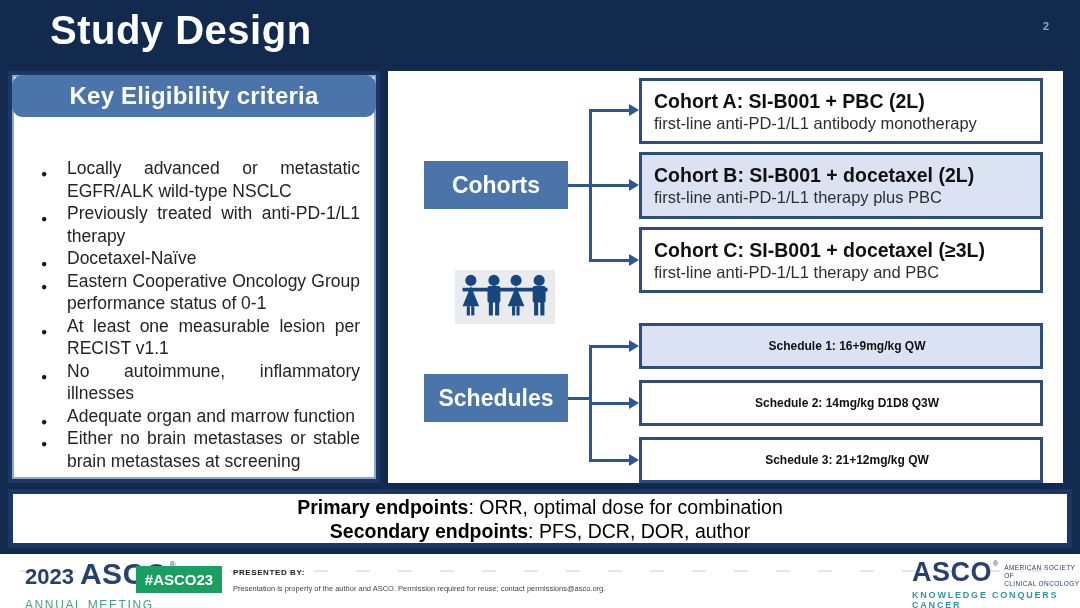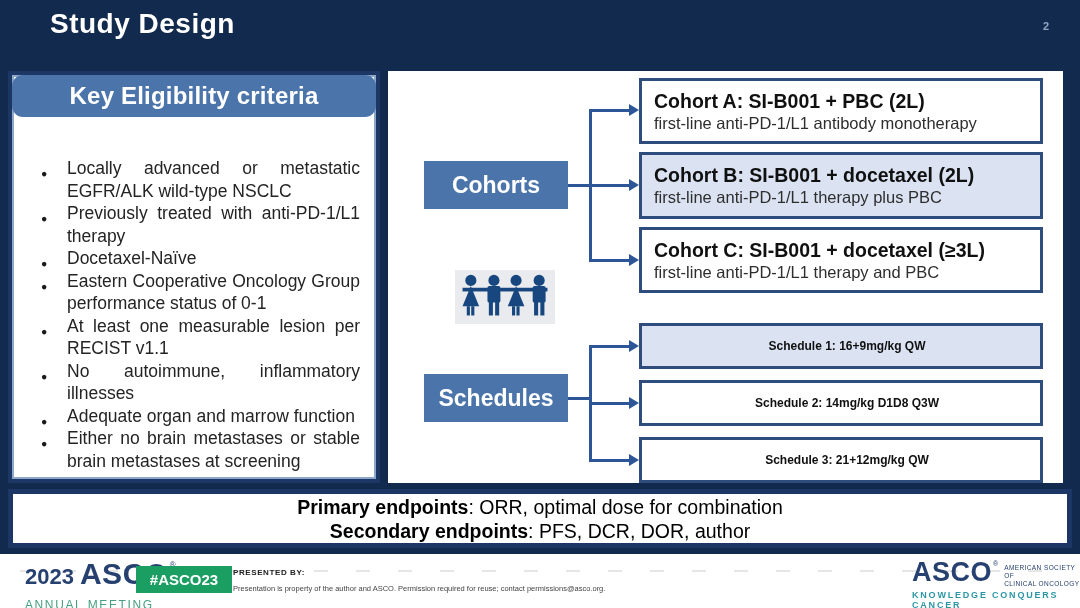--- a/index.html
+++ b/index.html
@@ -1,21 +1,21 @@
 <!DOCTYPE html>
 <html><head>
 <meta charset="utf-8">
 <style>
   * { margin:0; padding:0; box-sizing:border-box; }
   html,body { width:1080px; height:608px; }
   body { font-family:"Liberation Sans", sans-serif; background:#ffffff; }
   .slide { position:relative; width:1080px; height:608px; overflow:hidden; background:#ffffff; }
   .navy-bg { position:absolute; left:0; top:0; width:1080px; height:554px; background:#122a4e; }
 
-  .title { position:absolute; left:50px; top:8px; color:#ffffff; font-size:28px; font-weight:bold; letter-spacing:.5px;text-align:right; }
+  .title { position:absolute; left:50px; top:8px; color:#ffffff; font-size:40px; font-weight:bold; letter-spacing:.5px;text-align:right; }
   .page-num { position:absolute; left:1043px; top:20px; color:#93a5c4; font-size:11px; font-weight:bold; }
 
   
   .left-panel { position:absolute; left:8px; top:71px; width:372px; height:412px; background:#ffffff;
                 border:4px solid #1c3765; box-shadow: inset 0 0 0 2px #8ea8cc; }
   .left-header { height:42px; background:#4b75aa; color:#ffffff; font-size:24px; font-weight:bold;
                  display:flex; align-items:center; justify-content:center; letter-spacing:.2px;border-radius:11px; }
   .bullets { list-style:none; padding:40px 16px 0 28px; }
   .bullets li { position:relative; font-size:17.5px; line-height:22.5px; color:#242424; padding-left:27px; text-align:justify; }
   .bullets li::before { content:"●"; position:absolute; left:1px; top:5px; font-size:10.5px; color:#1a1a1a; }
@@ -58,21 +58,21 @@
   
   .dashed-divider { position:absolute; left:20px; top:570px; width:1040px; height:2px;
                     background:repeating-linear-gradient(90deg,#dcdcdc 0 14px, transparent 14px 42px); opacity:.7; }
   .asco-meeting { position:absolute; left:25px; top:560px; }
   .am-row { display:flex; align-items:baseline; }
   .am-year { font-size:22px; font-weight:bold; color:#26406f; }
   .am-asco { font-size:30px; font-weight:800; color:#26406f; margin-left:6px; letter-spacing:.5px; line-height:28px; }
   .am-reg { font-size:8px; color:#26406f; margin-left:1px; align-self:flex-start; }
   .am-name { font-size:12px; letter-spacing:1.6px; color:#45a081; margin-top:8px; }
 
-  .hashtag { position:absolute; left:136px; top:566px; width:96px; height:27px; background:#1b9e62; color:#fff;
+  .hashtag { position:absolute; left:136px; top:566px; width:86px; height:27px; background:#1b9e62; color:#fff;
              font-size:15px; font-weight:bold; display:flex; align-items:center; justify-content:center; }
 
   .presented { position:absolute; left:233px; top:568px; }
   .presented-label { font-size:8px; font-weight:bold; letter-spacing:.6px; color:#222; }
   .disclaimer { font-size:7.5px; color:#444; margin-top:7px; }
 
   .asco-org { position:absolute; left:912px; top:560px; }
   .org-row { display:flex; align-items:flex-start; }
   .org-asco { font-size:27px; font-weight:800; color:#26406f; line-height:24px; letter-spacing:.5px; }
   .org-reg { font-size:7px; color:#26406f; margin-left:1px; }

